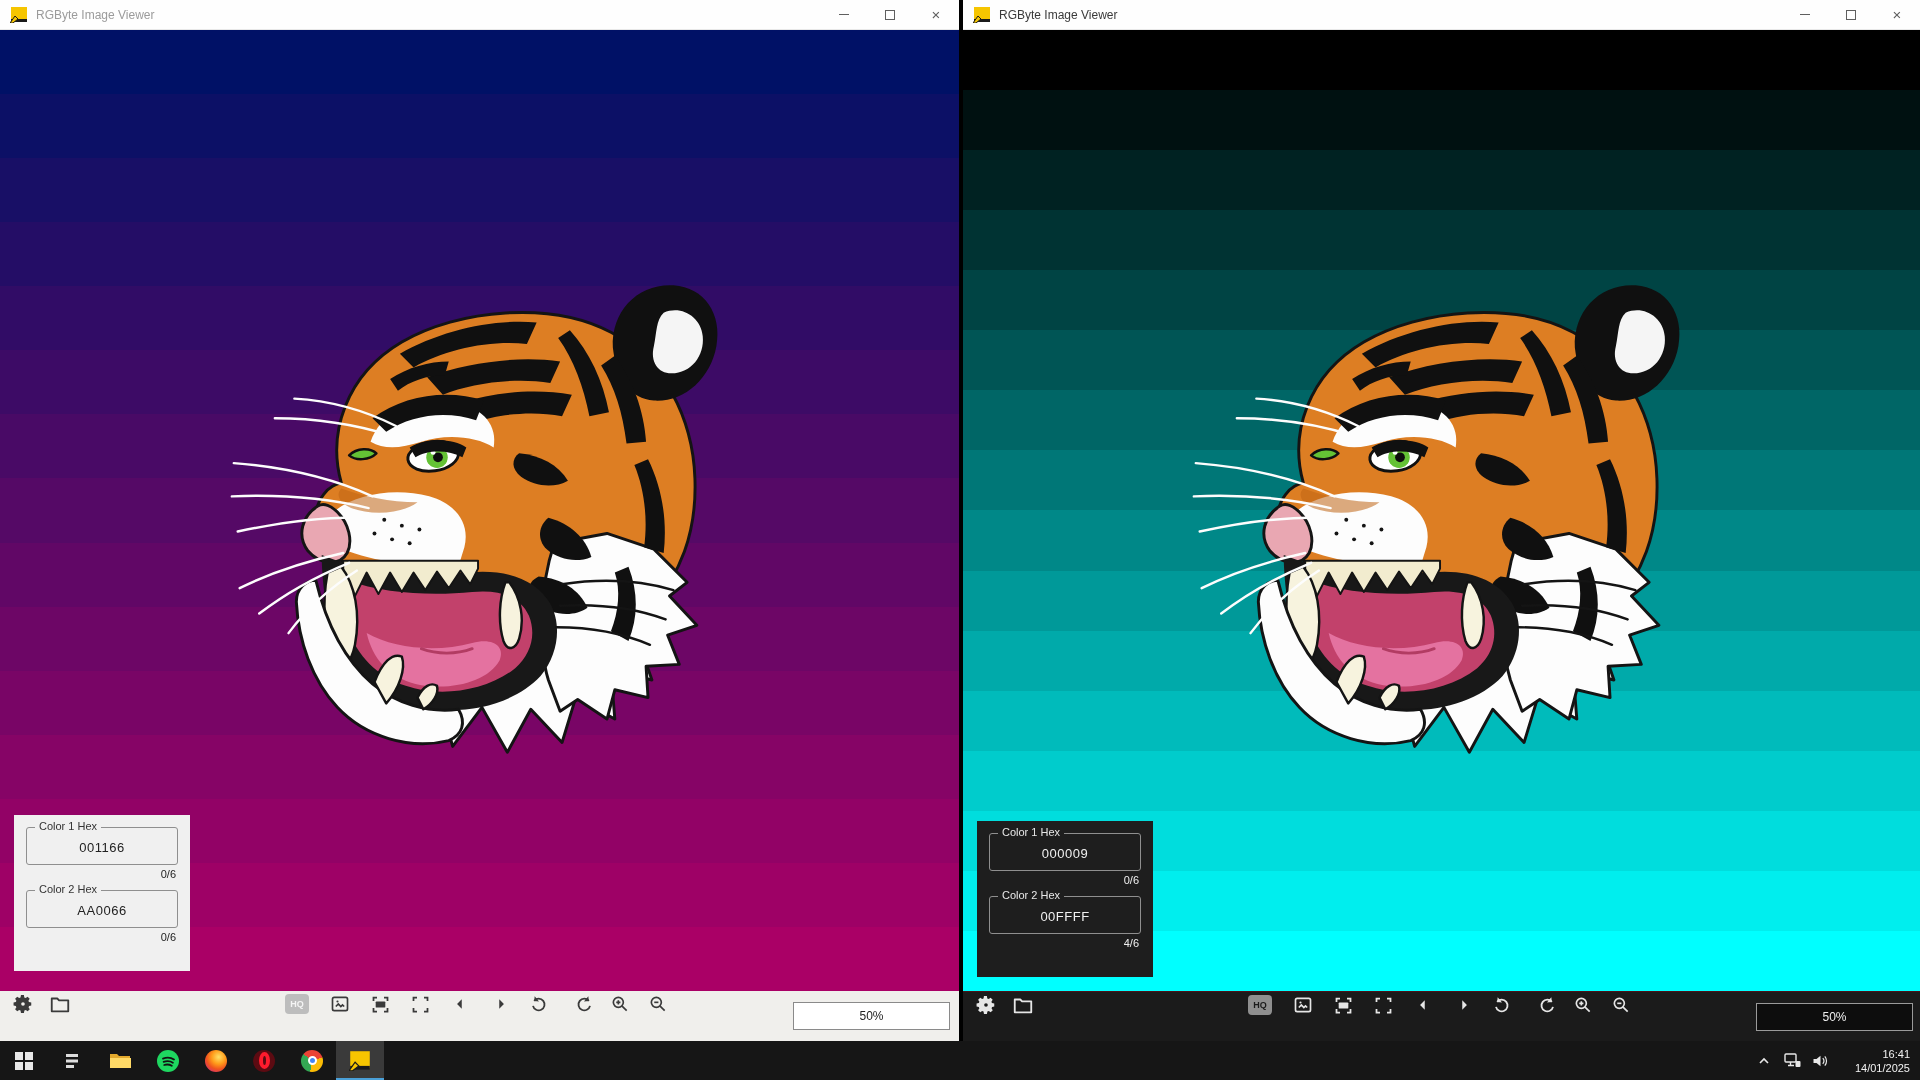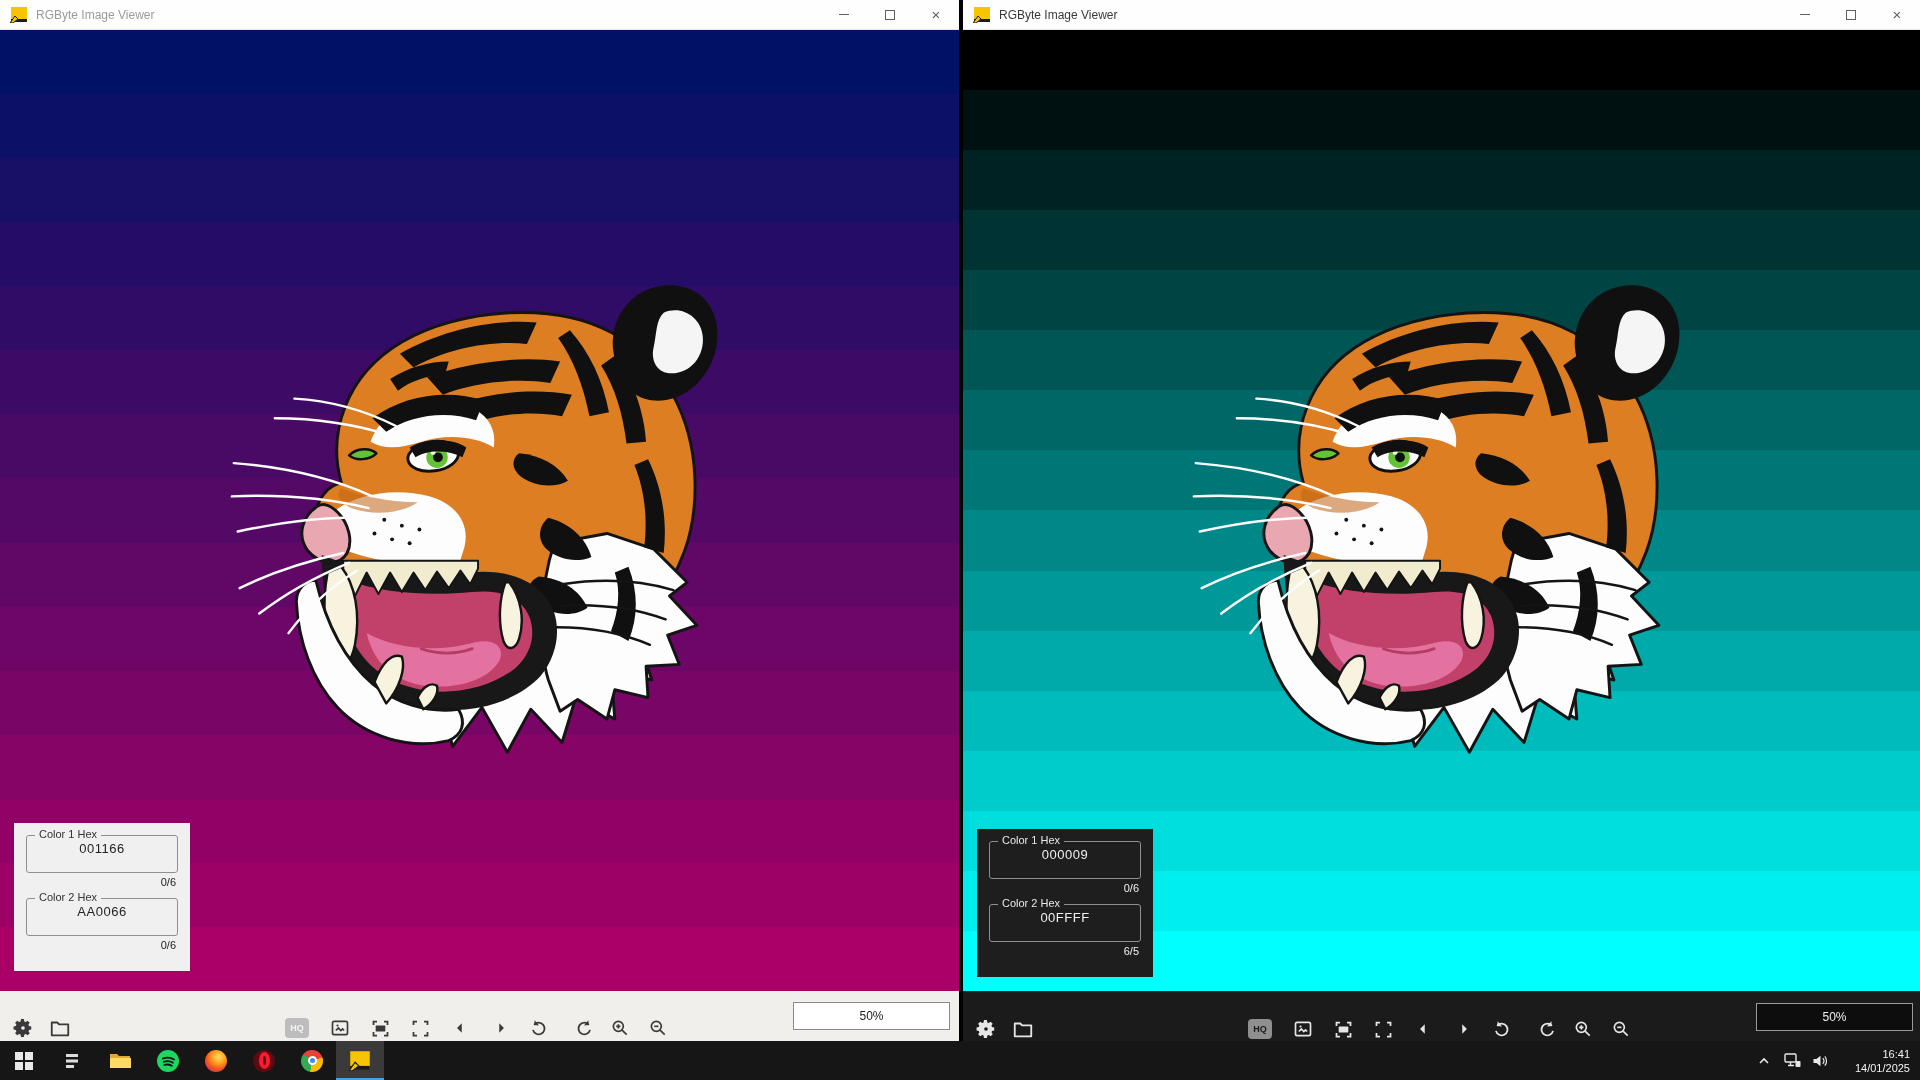--- a/index.html
+++ b/index.html
@@ -22,35 +22,35 @@
   .glyph-min { width:10px; border-bottom:1px solid #5f5f5f; height:1px; }
   .glyph-max { width:10px; height:10px; border:1px solid #5f5f5f; }
   .glyph-close { font-size:15px; line-height:1; color:#5f5f5f; }
 
   .content { position:relative; flex:1; overflow:hidden; }
   .gradient-fill { position:absolute; inset:0; }
   .tiger-svg { position:absolute; left:50%; top:50%; transform:translate(-50%,-50%);
                width:508px; height:500px; }
 
   
-  .color-panel { position:absolute; left:14px; width:176px; padding:12px 12px 10px; }
+  .color-panel { position:absolute; left:14px; width:176px; padding:12px 12px 18px; }
   .color-panel.light-panel { background:#f0f0f0; color:#222; bottom:20px; }
   .color-panel.dark-panel  { background:#1e1e1e; color:#f0f0f0; bottom:14px; }
   .gb { position:relative; border:1px solid #8f8f8f; border-radius:3px; height:38px; }
   .gb-label { position:absolute; top:-8px; left:8px; padding:0 4px; font-size:11px; white-space:nowrap; }
   .light-panel .gb-label { background:#f0f0f0; color:#333; }
   .dark-panel  .gb-label { background:#1e1e1e; color:#e8e8e8; }
-  .gb-value { text-align:center; margin-top:5px; font-size:13px; letter-spacing:.5px; }
+  .gb-value { text-align:center; margin-top:12px; font-size:13px; letter-spacing:.5px; }
   .gb-counter { text-align:right; font-size:11px; margin:3px 2px 10px 0; }
 
   
   .toolbar { flex:0 0 50px; position:relative; }
   .toolbar.light-tb { background:#f0efec; color:#3a3a3a; --tb-bg:#f0efec; }
   .toolbar.dark-tb  { background:#1b1b1b; color:#e6e6e6; --tb-bg:#1b1b1b; border-top:1px solid #4a1418; }
-  .tb-btn { position:absolute; top:24px; width:26px; height:26px; display:flex; align-items:center;
+  .tb-btn { position:absolute; top:0; width:26px; height:26px; display:flex; align-items:center;
             justify-content:center; background:transparent; border:none; color:inherit; }
   .hq-badge { width:24px; height:20px; border-radius:4px; font-size:9px; font-weight:bold;
               display:flex; align-items:center; justify-content:center; }
   .light-tb .hq-badge { background:#bdbdbd; color:#f4f4f4; }
   .dark-tb  .hq-badge { background:#8f8f8f; color:#1b1b1b; }
   .zoom-field { position:absolute; left:793px; top:11px; width:157px; height:28px; font-size:12px;
                 display:flex; align-items:center; justify-content:center; }
   .light-tb .zoom-field { background:#fff; border:1px solid #8a8a8a; color:#222; }
   .dark-tb  .zoom-field { background:#0d0d0d; border:1px solid #9a9a9a; color:#f0f0f0; }
   .flip { transform:scaleX(-1); }
@@ -326,21 +326,21 @@
       <div class="color-panel dark-panel">
         <div class="gb">
           <span class="gb-label">Color 1 Hex</span>
           <div class="gb-value">000009</div>
         </div>
         <div class="gb-counter">0/6</div>
         <div class="gb">
           <span class="gb-label">Color 2 Hex</span>
           <div class="gb-value">00FFFF</div>
         </div>
-        <div class="gb-counter">6/5</div>
+        <div class="gb-counter">4/6</div>
       </div>
     </div>
 
     <div class="toolbar dark-tb">
       <button class="tb-btn" style="left:10px">
           <svg width="22" height="22" viewBox="0 0 24 24">
             <use href="#icoGear"></use>
           </svg>
         </button>
       <button class="tb-btn" style="left:47px">

